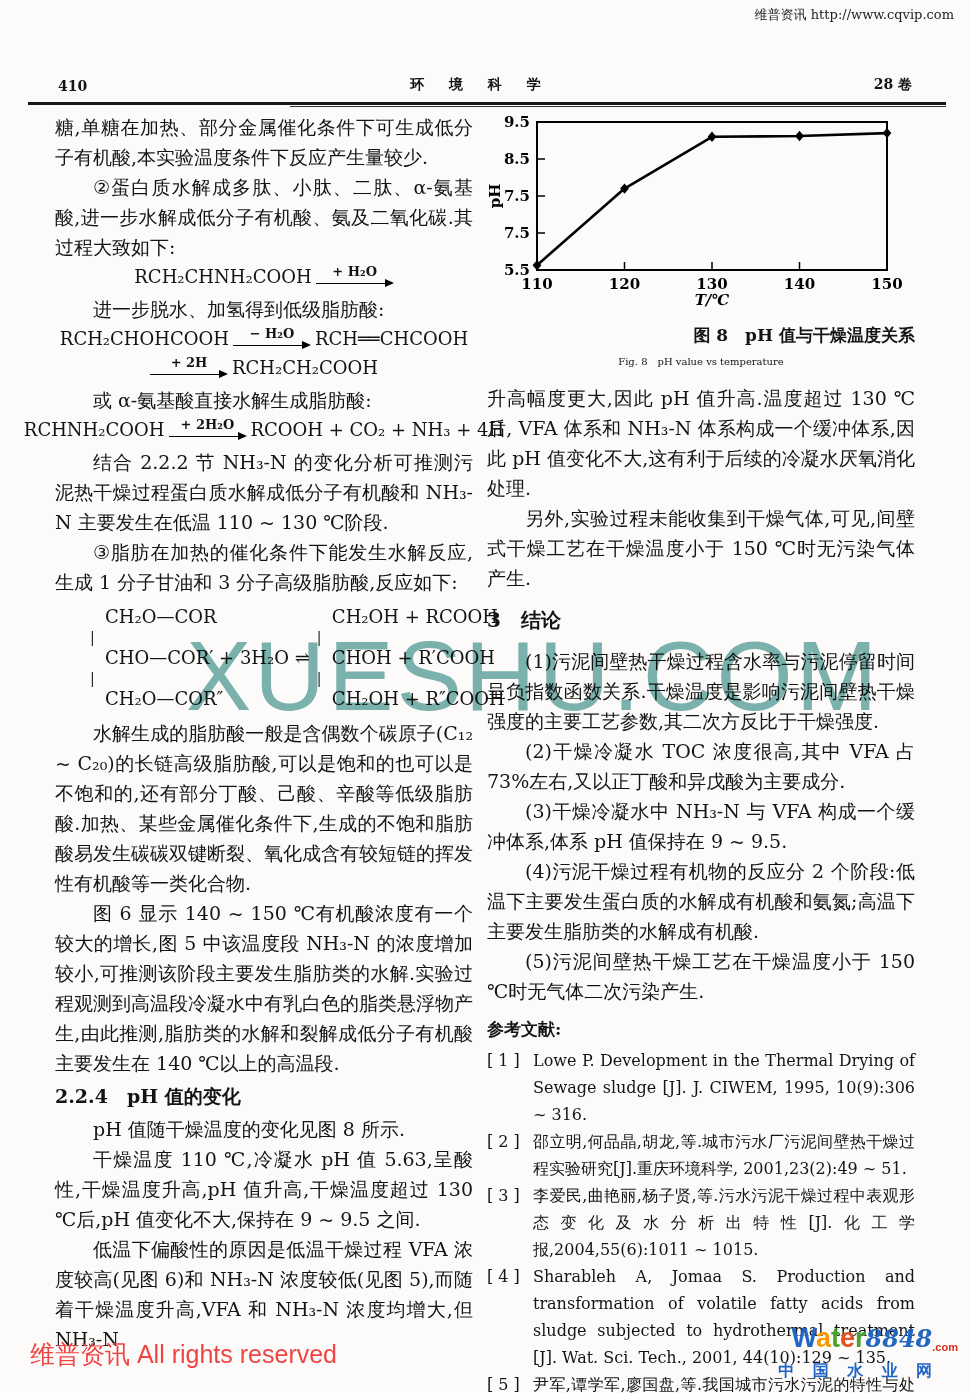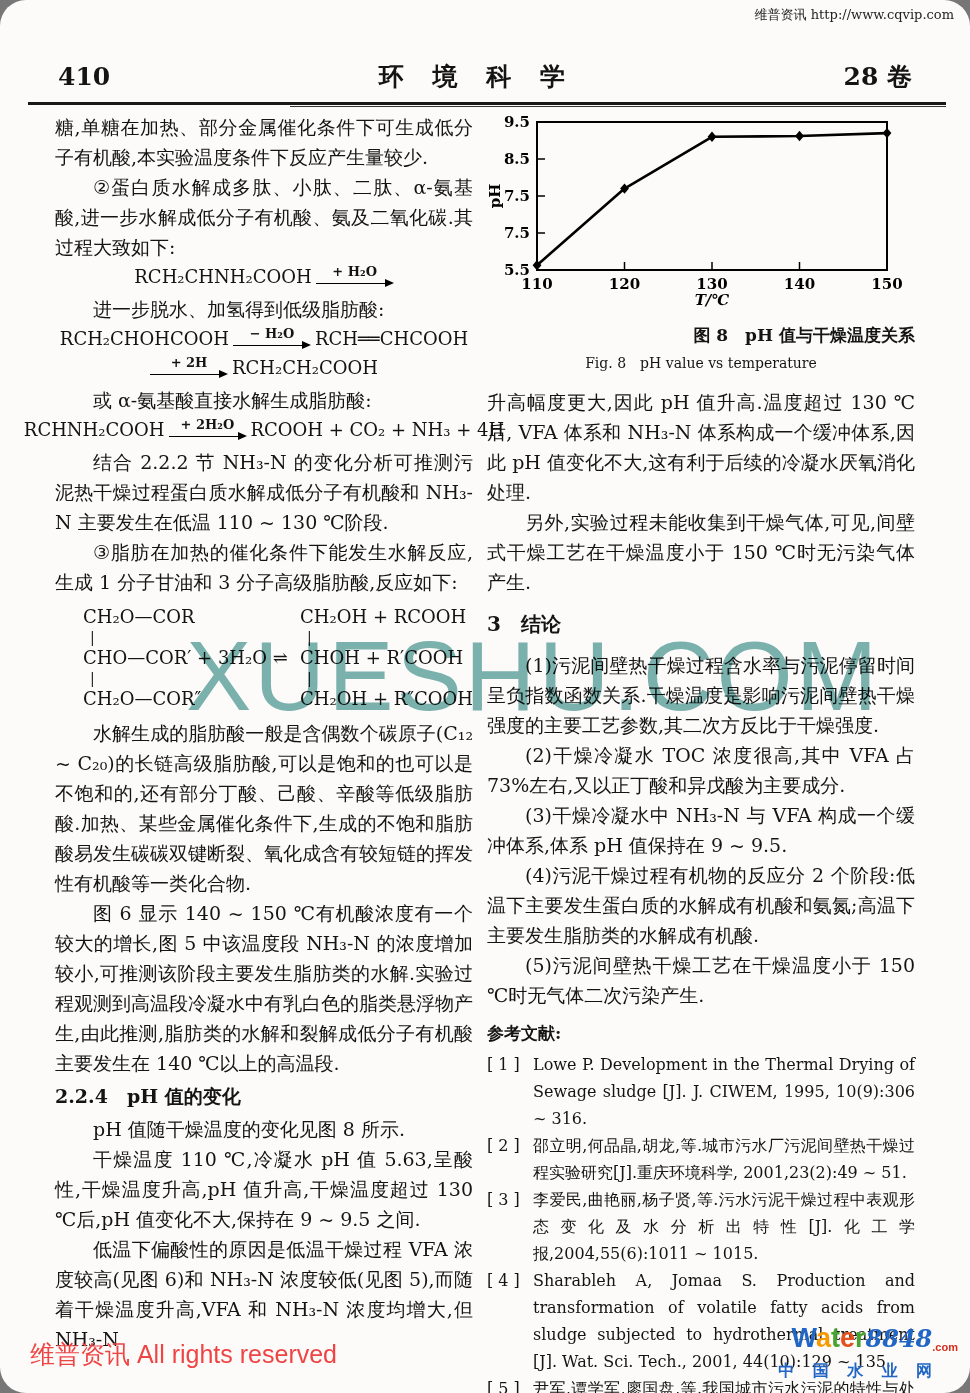--- a/index.html
+++ b/index.html
@@ -1,26 +1,25 @@
 <!DOCTYPE html>
 <html><head>
 <meta charset="utf-8">
 <style>
   html,body { margin:0; padding:0; background:#777; }
   .page {
     position:relative; width:970px; height:1393px; margin:0 auto;
     background:#fcfbf9; overflow:hidden; color:#141414;
     font-family:"DejaVu Serif","DejaVu Sans","Liberation Serif",serif;
-    border-radius:26px;
   }
   
   .vip-top { position:absolute; top:6px; right:16px; font-size:13px; color:#222; }
   
-  .run-head { position:absolute; top:60px; left:58px; right:58px;
-    display:flex; justify-content:space-between; align-items:center; font-size:25px; }
+  .run-head { position:absolute; top:76px; left:58px; right:58px;
+    display:flex; justify-content:space-between; align-items:flex-end; font-size:14px; }
   .run-head .pageno { font-weight:600; }
   .journal { font-weight:700; letter-spacing:10px; }
   .volume { font-weight:600; }
   .head-rule { position:absolute; top:102px; left:28px; right:24px; border-top:3px solid #181818; }
   .head-rule2 { position:absolute; top:106px; left:290px; right:24px; border-top:1px solid #333; }
 
   
   .col { position:absolute; top:112px; }
   .col-left  { left:55px;  width:418px; }
   .col-right { left:487px; width:428px; }
@@ -36,31 +35,31 @@
   .rxn { display:inline-flex; flex-direction:column; align-items:center; }
   .rxn-label { font-size:13px; line-height:14px; font-weight:600; }
   .rxn-arrow { position:relative; width:78px; height:10px; }
   .rxn-arrow::before { content:""; position:absolute; left:0; right:5px; top:4px; border-top:1.7px solid #000; }
   .rxn-arrow::after  { content:""; position:absolute; right:0; top:0;
       border-left:9px solid #000; border-top:4.5px solid transparent; border-bottom:4.5px solid transparent; }
 
   
   .gly { display:flex; margin:5px 0 5px 28px; font-size:18px; white-space:nowrap; }
   .gly-colL { width:232px; }
-  .gly-line { line-height:29px; height:29px; }
+  .gly-line { line-height:29px; height:29px;margin-left:22px; }
   .gly-bar  { line-height:12px; height:12px; padding-left:7px; font-size:14px; }
 
   .h-sub { margin:6px 0 4px; font-size:19px; font-weight:700; }
   .h-sec { margin:14px 0 12px; font-size:20px; font-weight:700; }
 
   
   .figure-block { margin-bottom:8px; }
   .figure-block svg { display:block; }
   .cap-zh { text-align:right; font-size:17px; font-weight:700; margin-top:16px; }
-  .cap-en { text-align:center; font-size:14px; margin-top:8px; margin-bottom:14px; }
+  .cap-en { text-align:center; font-size:10px; margin-top:8px; margin-bottom:14px; }
 
   
   .refs-h { font-size:17px; font-weight:700; margin:12px 0 6px; }
   .ref { display:flex; font-size:16px; line-height:27px; text-align:justify; }
   .ref-num { flex:none; width:46px; }
   .ref-text { flex:1; }
 
   
   .watermark { position:absolute; left:186px; top:620px; z-index:6;
     font-family:"Liberation Sans","DejaVu Sans",sans-serif;

